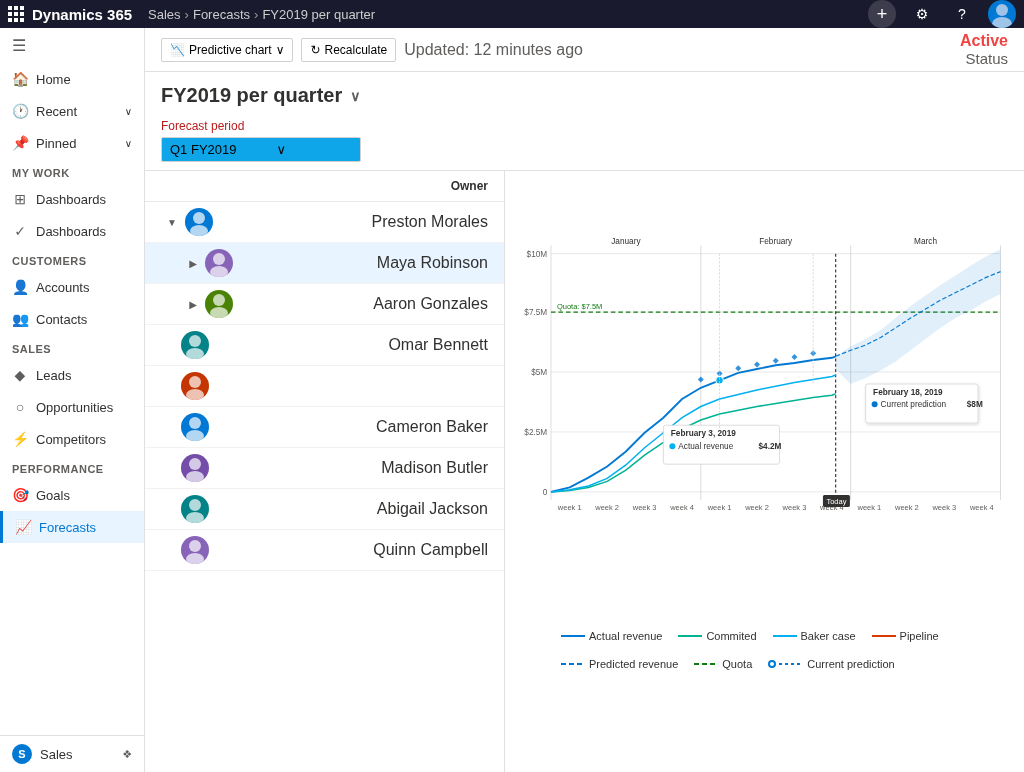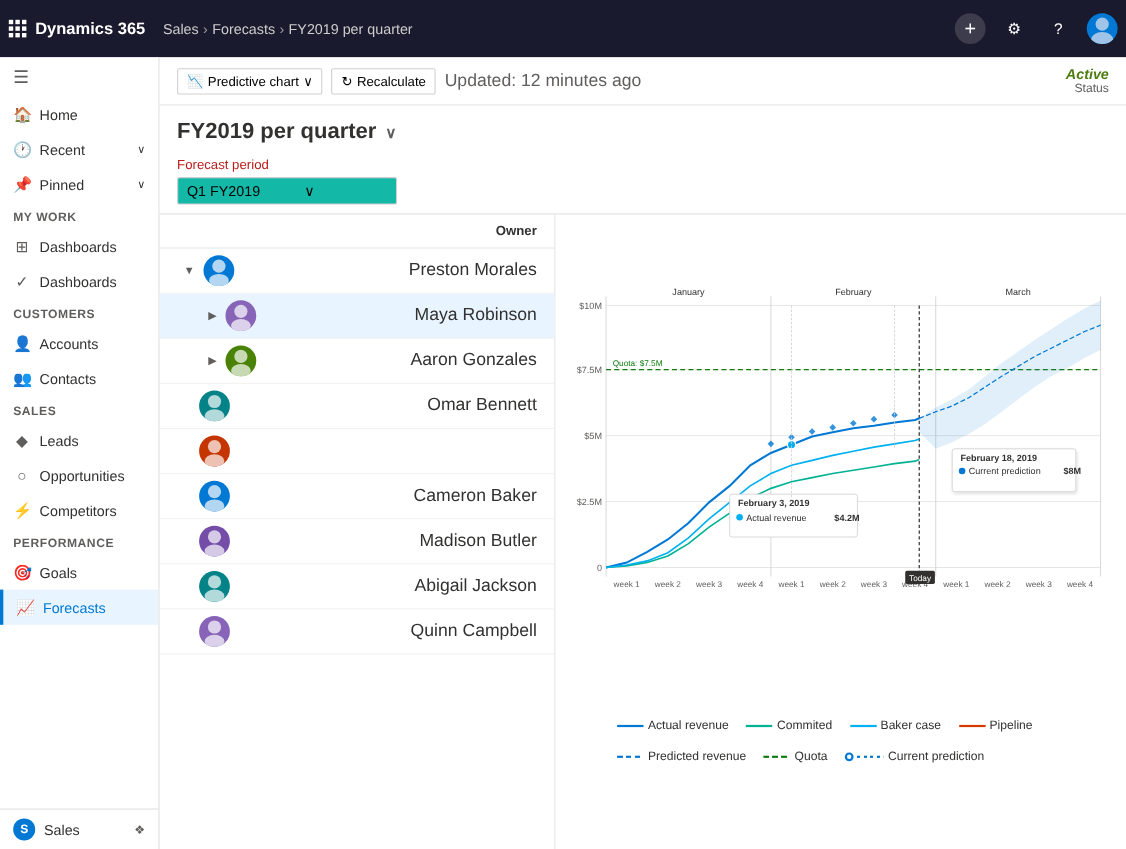--- a/index.html
+++ b/index.html
@@ -2,21 +2,21 @@
 <html><head>
   <meta charset="utf-8">
   <style>
     * { box-sizing: border-box; margin: 0; padding: 0; }
     body { font-family: 'Segoe UI', sans-serif; font-size: 13px; background: #f3f2f1; display: flex; flex-direction: column; height: 772px; overflow: hidden; }
 
     
     .topnav {
       background: #1a1a2e;
       color: white;
-      height: 52px;
+      height: 28px;
       display: flex;
       align-items: center;
       padding: 0 8px;
       flex-shrink: 0;
     }
     .topnav-waffle { display: grid; grid-template-columns: 1fr 1fr 1fr; gap: 2px; width: 16px; }
     .topnav-waffle div { width: 4px; height: 4px; background: white; }
     .topnav-brand { font-size: 15px; font-weight: 600; color: white; margin-right: 16px; }
     .topnav-breadcrumb { font-size: 13px; color: #ccc; display: flex; align-items: center; gap: 4px; flex: 1; }
     .topnav-breadcrumb span { color: #ccc; }
@@ -40,26 +40,26 @@
 
     
     .content { flex: 1; display: flex; flex-direction: column; overflow: hidden; }
 
     
     .content-header { background: white; border-bottom: 1px solid #e0e0e0; padding: 8px 16px; display: flex; align-items: center; justify-content: space-between; flex-shrink: 0; height: 44px; }
     .btn-predictive { display: flex; align-items: center; gap: 4px; padding: 4px 8px; border: 1px solid #d0d0d0; border-radius: 2px; cursor: pointer; font-size: 12px; background: white; }
     .btn-recalculate { display: flex; align-items: center; gap: 4px; padding: 4px 8px; border: 1px solid #d0d0d0; border-radius: 2px; cursor: pointer; font-size: 12px; background: white; }
     .updated-text { font-size: 16px; color: #605e5c; }
     .status-block { text-align: right; }
-    .status-value { font-size: 13px; font-weight: 600; color: #4d7c0f; font-style: italic; }
-    .status-label { font-size: 11px; color: #605e5c; }
+    .status-value { font-size: 16px; font-weight: 600; color: #ef4444; }
+    .status-label { font-size: 15px; color: #605e5c; }
     .forecast-title { font-size: 20px; font-weight: 600; color: #323130; display: flex; align-items: center; gap: 8px; margin-bottom: 12px; }
     .forecast-title-chevron { font-size: 14px; color: #605e5c; cursor: pointer; }
     .forecast-period-label { font-size: 12px; color: #b91c1c; margin-bottom: 4px; }
-    .forecast-period-select { display: flex; align-items: center; border: 1px solid #d0d0d0; border-radius: 2px; padding: 4px 8px; background: #14b8a6; cursor: pointer; font-size: 13px; gap: 40px; }
+    .forecast-period-select { display: flex; align-items: center; border: 1px solid #d0d0d0; border-radius: 2px; padding: 4px 8px; background: #0ea5e9; cursor: pointer; font-size: 13px; gap: 40px; }
 
     
     .owners-panel { width: 360px; background: white; border-right: 1px solid #e0e0e0; overflow-y: auto; flex-shrink: 0; }
     .owners-header { padding: 8px 16px; font-size: 12px; font-weight: 600; color: #323130; border-bottom: 1px solid #e8e8e8; }
     .owner-item { display: flex; align-items: center; padding: 6px 16px; cursor: pointer; gap: 8px; border-bottom: 1px solid #f3f2f1; }
     .owner-item.selected { background: #e8f4ff; }
     .owner-item.indent1 { padding-left: 36px; }
     .owner-avatar { width: 28px; height: 28px; border-radius: 50%; display: flex; align-items: center; justify-content: center; font-size: 11px; font-weight: 600; color: white; flex-shrink: 0; overflow: hidden; }
     .owner-name { font-size: 16px; color: #323130; flex: 1; }
     .owner-expand { font-size: 10px; color: #605e5c; width: 16px; }

